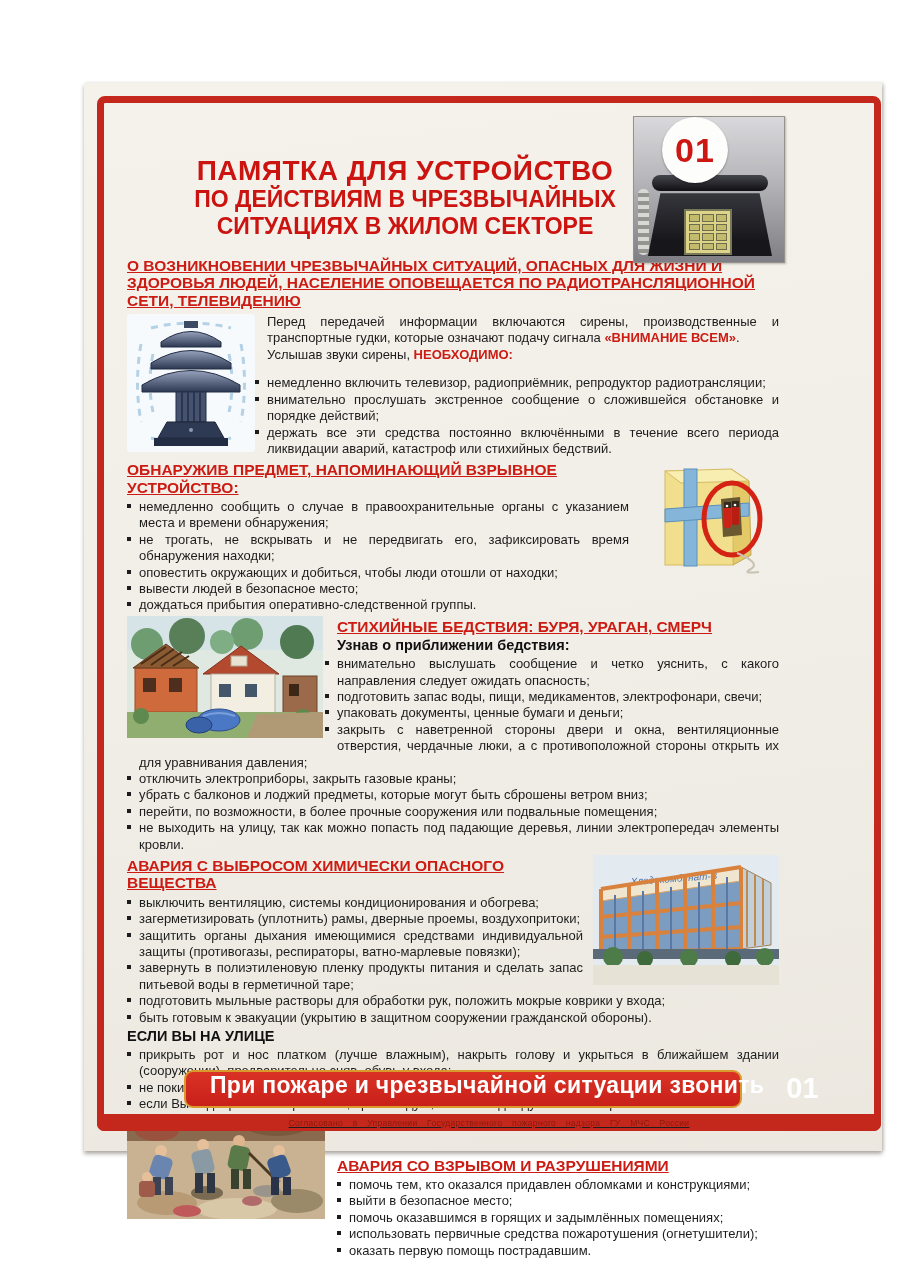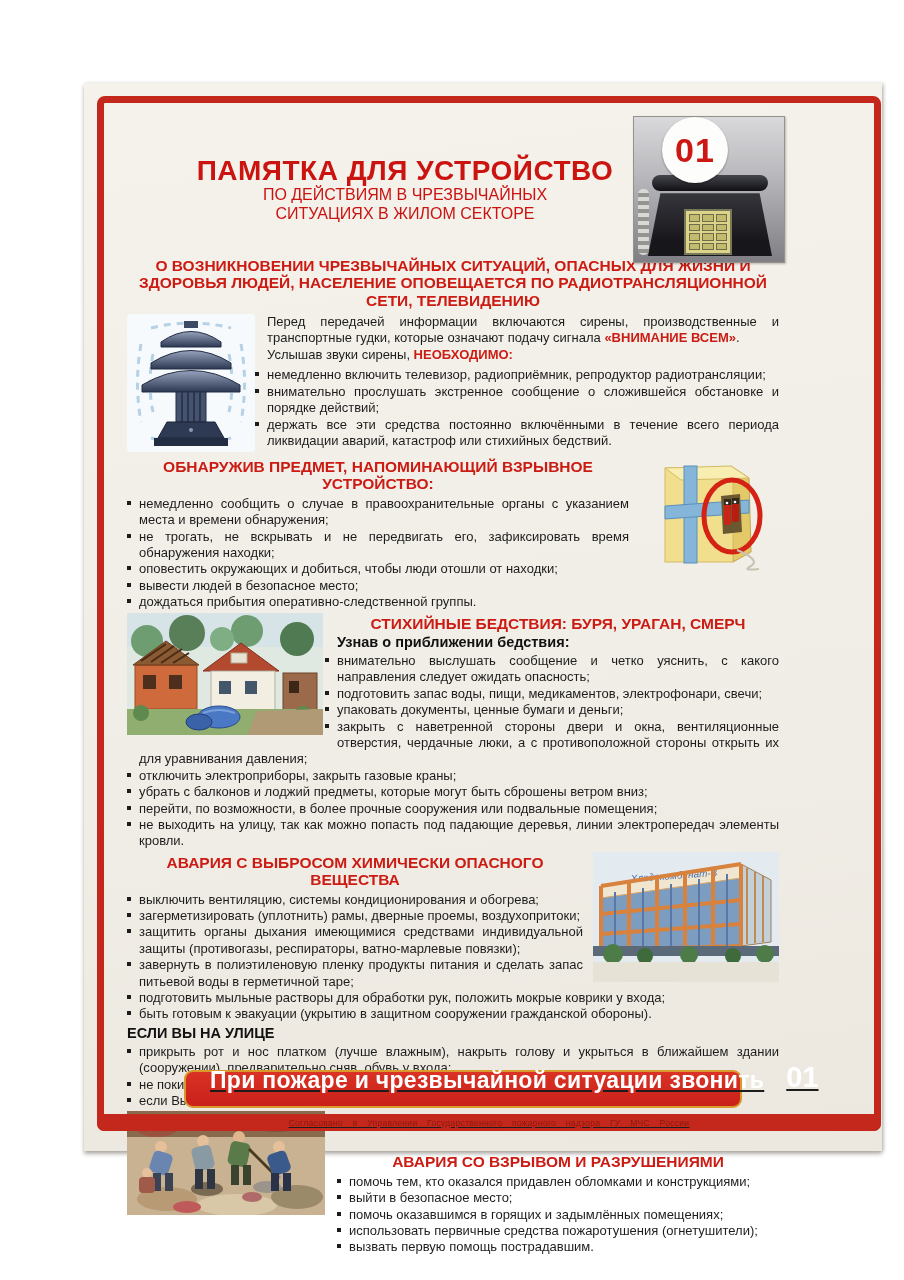--- a/index.html
+++ b/index.html
@@ -27,24 +27,24 @@
          grid-template-columns:repeat(3,1fr);grid-template-rows:repeat(4,1fr);gap:2px;padding:3px;box-sizing:border-box;}
   .key{background:#c2ba6c;border:1px solid #6d6d4e;}
   .cord{position:absolute;left:4px;top:72px;width:11px;height:66px;border-radius:5px;
         background:repeating-linear-gradient(180deg,#d8d8d6 0 4px,#96948e 4px 8px);}
   .badge01{position:absolute;left:28px;top:0px;width:66px;height:66px;border-radius:50%;
         background:#fdfdfb;box-shadow:0 1px 2px rgba(0,0,0,.35);
         display:flex;align-items:center;justify-content:center;
         color:#cc1712;font-size:34px;font-weight:bold;letter-spacing:1px;}
   .titles{padding-top:48px;text-align:center;padding-left:24px;padding-right:120px;}
   .title-main{color:#cb1310;font-size:28px;font-weight:bold;line-height:1.12;letter-spacing:.5px;}
-  .title-sub{color:#cb1310;font-size:16px;font-weight:normal;line-height:1.18;}
+  .title-sub{color:#cb1310;font-size:23px;font-weight:bold;line-height:1.18;}
 
   
-  .red-h{color:#cc1b13;font-size:15.5px;font-weight:bold;text-align:center;line-height:1.12;margin:4px 0 3px 0;}
+  .red-h{color:#cc1b13;font-size:15.5px;font-weight:bold;text-align:left;line-height:1.12;margin:4px 0 3px 0;text-decoration:underline;}
   .black-h{color:#111;font-size:14.5px;font-weight:bold;text-align:left;line-height:1.1;margin:3px 0 2px 0;}
   .body-txt{font-size:13px;line-height:16.4px;}
   .just{text-align:justify;}
   .li{font-size:13px;line-height:16.4px;padding-left:12px;text-indent:-12px;text-align:justify;}
   .li::before{content:"";display:inline-block;width:4px;height:4px;background:#1c1c1c;
               margin-right:8px;vertical-align:3px;}
   .red-inline{color:#cc1b13;font-weight:bold;}
   section{margin:0;}
   .flow{display:flow-root;}
 
@@ -54,21 +54,21 @@
   .img-house{float:left;width:196px;height:122px;margin:2px 14px 2px 0;}
   .img-build{float:right;width:186px;height:130px;margin:2px 0 4px 10px;}
   .flexrow{display:flex;align-items:flex-start;}
   .img-people{width:198px;height:104px;flex:0 0 auto;margin:2px 12px 0 0;}
   .flexcol{flex:1 1 auto;min-width:0;margin-top:40px;}
 
   
   .banner{position:absolute;left:80px;bottom:16px;width:558px;height:38px;border-radius:9px;
           background:linear-gradient(180deg,#da3224 0%,#c9211a 100%);
           border:2px solid #d9992c;box-sizing:border-box;
-          display:flex;align-items:flex-end;padding:12px 12px;text-decoration:underline;}
+          display:flex;align-items:flex-start;padding:0 12px;}
   .banner-text{color:#fff;font-size:23px;font-weight:bold;margin-left:12px;letter-spacing:.3px;white-space:nowrap;}
   .banner-num{color:#fff;font-size:29px;font-weight:bold;margin-left:22px;}
   .footer-strip{position:absolute;left:-7px;right:-7px;bottom:-7px;height:17px;background:#c4271b;
           border-radius:0 0 7px 7px;display:flex;align-items:center;justify-content:center;text-decoration:underline;}
   .footer-text{font-size:8.5px;color:#8d180c;word-spacing:7px;letter-spacing:.3px;}
 </style>
 </head>
 <body>
 
 <div class="paper">
@@ -124,21 +124,21 @@
           <rect x="57" y="7" width="14" height="7" fill="#3c4a66"></rect>
           <path d="M34 28 Q64 7 94 28 L94 33 L34 33 Z" fill="url(#g1)" stroke="#222c44" stroke-width="1"></path>
           <path d="M24 49 Q64 24 104 49 L104 55 L24 55 Z" fill="url(#g1)" stroke="#222c44" stroke-width="1"></path>
           <path d="M15 71 Q64 42 113 71 L113 78 L15 78 Z" fill="url(#g1)" stroke="#222c44" stroke-width="1"></path>
           <rect x="49" y="78" width="30" height="30" fill="#46536f" stroke="#222c44"></rect>
           <path d="M55 78 V108 M61 78 V108 M67 78 V108 M73 78 V108" stroke="#2b3550" stroke-width="2"></path>
           <polygon points="40,108 88,108 97,124 31,124" fill="#2e3a54" stroke="#1c2438"></polygon>
           <rect x="27" y="124" width="74" height="8" fill="#222c42"></rect>
           <circle cx="64" cy="116" r="2" fill="#8d99b4"></circle>
         </svg>
-        <p class="body-txt just" style="margin:2px 0 4px 0;padding-left:36px;"><span>Перед передачей информации включаются сирены, производственные и транспортные гудки, которые означают подачу сигнала </span><span class="red-inline">«ВНИМАНИЕ ВСЕМ»</span><span>.</span><br>
+        <p class="body-txt just" style="margin:2px 0 12px 0;padding-left:36px;"><span>Перед передачей информации включаются сирены, производственные и транспортные гудки, которые означают подачу сигнала </span><span class="red-inline">«ВНИМАНИЕ ВСЕМ»</span><span>.</span><br>
         <span>Услышав звуки сирены, </span><span class="red-inline">НЕОБХОДИМО:</span></p>
         <div style="margin-left:12px;">
           <div class="li">немедленно включить телевизор, радиоприёмник, репродуктор радиотрансляции;</div>
           <div class="li">внимательно прослушать экстренное сообщение о сложившейся обстановке и порядке действий;</div>
           <div class="li">держать все эти средства постоянно включёнными в течение всего периода ликвидации аварий, катастроф или стихийных бедствий.</div>
         </div>
       </section>
 
       <section class="flow">
         <svg class="img-bomb" viewBox="0 0 142 116">
@@ -280,21 +280,21 @@
             <circle cx="20" cy="62" r="5" fill="#e6c09a"></circle>
               <rect x="12" y="66" width="16" height="16" rx="4" fill="#a05a4a"></rect>
           </g>
         </svg>
         <div class="flexcol">
           <div class="red-h">АВАРИЯ СО ВЗРЫВОМ И РАЗРУШЕНИЯМИ</div>
           <div class="li">помочь тем, кто оказался придавлен обломками и конструкциями;</div>
           <div class="li">выйти в безопасное место;</div>
           <div class="li">помочь оказавшимся в горящих и задымлённых помещениях;</div>
           <div class="li">использовать первичные средства пожаротушения (огнетушители);</div>
-          <div class="li">вызвать первую помощь пострадавшим.</div>
+          <div class="li">оказать первую помощь пострадавшим.</div>
         </div>
       </section>
     </div>
 
     <div class="banner">
       <svg width="30" height="30" viewBox="0 0 34 34">
         <circle cx="17" cy="17" r="13.5" fill="none" stroke="#ffffff" stroke-width="1.6" opacity=".9"></circle>
         <polygon points="17,1 19.8,14.2 33,17 19.8,19.8 17,33 14.2,19.8 1,17 14.2,14.2" fill="#ffffff"></polygon>
         <polygon points="17,6.5 18.9,15.1 27.5,17 18.9,18.9 17,27.5 15.1,18.9 6.5,17 15.1,15.1" fill="#ffffff" transform="rotate(45 17 17)"></polygon>
         <circle cx="17" cy="17" r="4" fill="#3a66b4"></circle>

